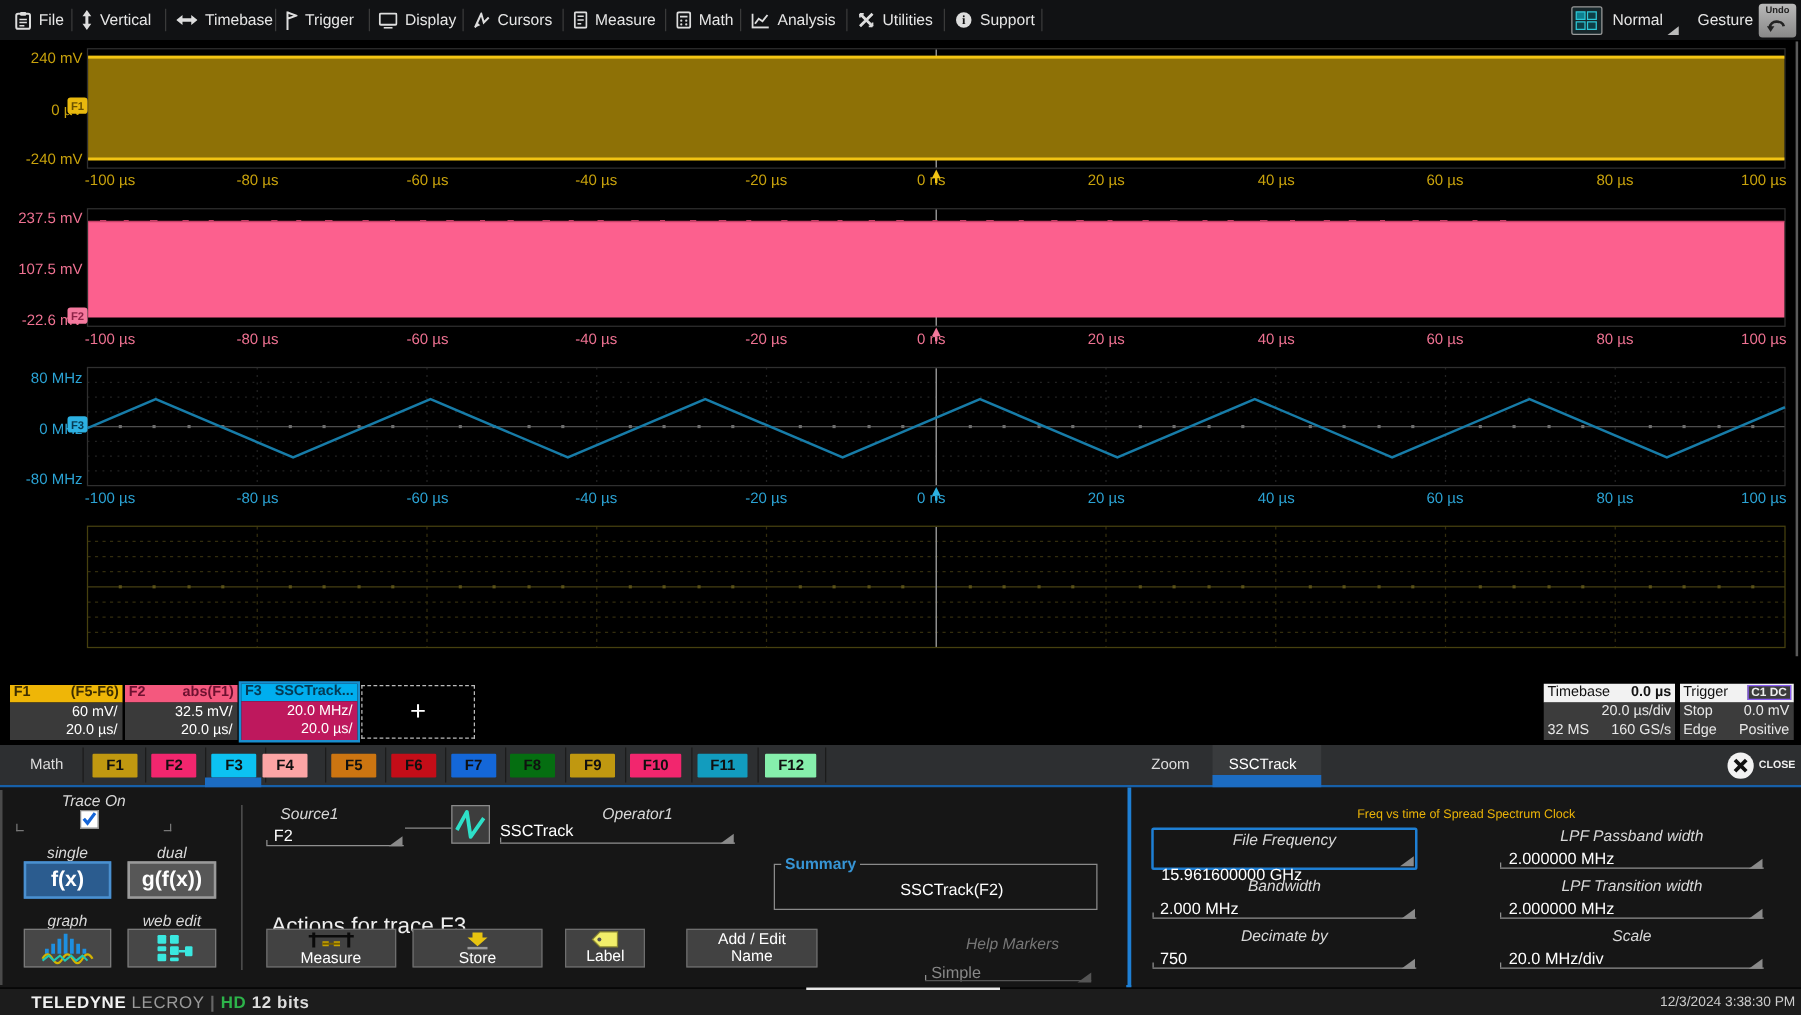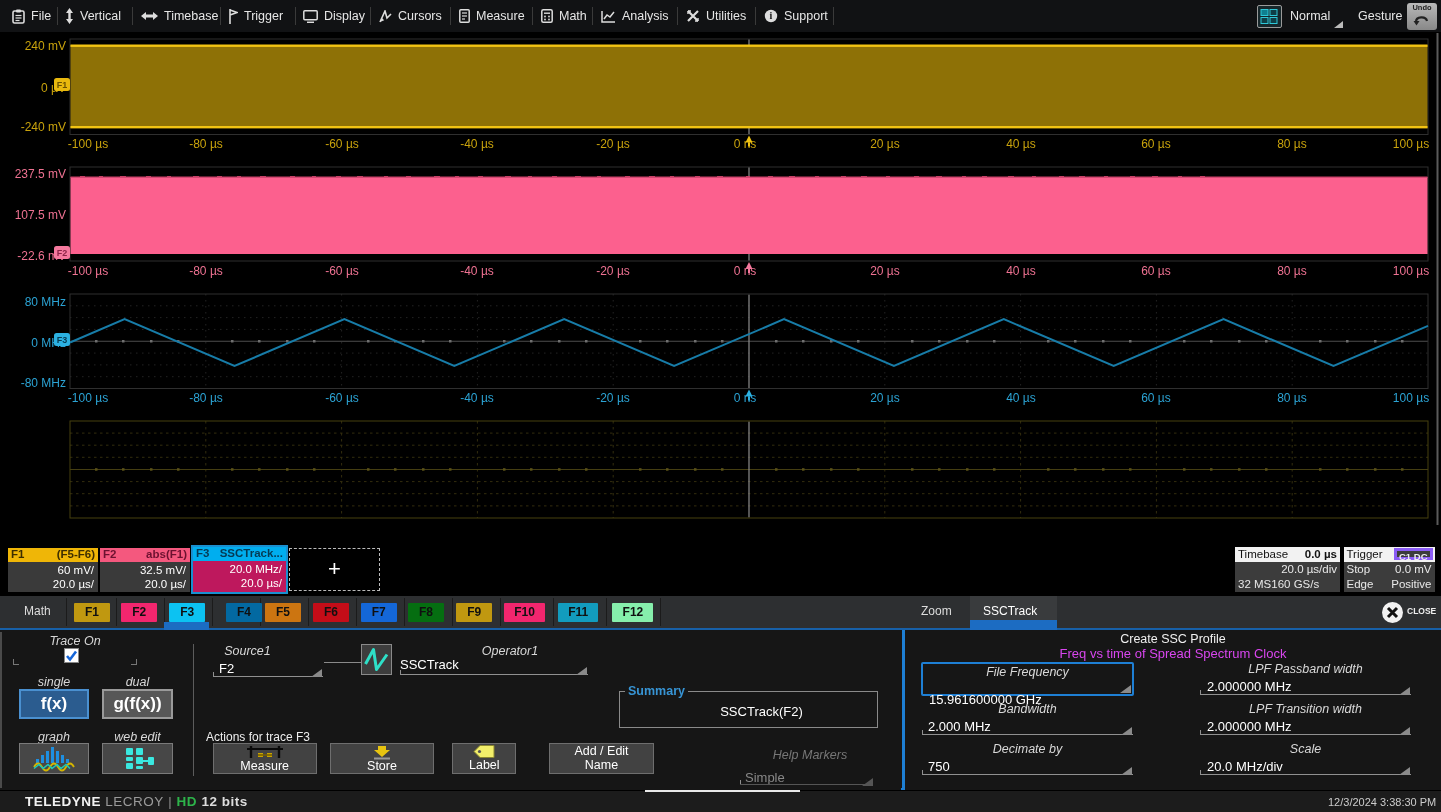--- a/index.html
+++ b/index.html
@@ -343,30 +343,30 @@
 </div>
 <div class="abs" style="left:289px;top:548px;width:91px;height:43px;border:1.5px dashed #bbb;color:#fff;font-size:22px;text-align:center;line-height:40px">+</div>
 
 <div class="abs" style="left:1235px;top:546.5px;width:105px;height:45.5px;font-size:11.5px">
   <div style="height:15px;background:#f2f2f2;color:#111;display:flex;justify-content:space-between;padding:0 3px;line-height:15px">
       <span>Timebase</span>
       <b>0.0 µs</b>
     </div>
   <div style="height:30.5px;background:#3c3c3c;color:#e8e8e8;padding:0 3px;line-height:15px">
     <div style="text-align:right">20.0 µs/div</div>
-    <div style="display:flex;">
+    <div style="display:flex;justify-content:space-between">
         <span>32 MS</span>
         <span>160 GS/s</span>
       </div>
   </div>
 </div>
 <div class="abs" style="left:1343.5px;top:546.5px;width:91px;height:45.5px;font-size:11.5px">
   <div style="height:15px;background:#f2f2f2;color:#111;display:flex;justify-content:space-between;padding:0 2px 0 3px;line-height:15px">
       <span>Trigger</span>
-      <span style="background:#3c3c3c;color:#eee;font-size:9.5px;font-weight:bold;padding:0 2px;margin:1.5px 0;border:3px solid #8b5cf6;line-height:11px">C1 DC</span>
+      <span style="background:#3c3c3c;color:#eee;font-size:9.5px;font-weight:bold;padding:0 2px;margin:1.5px 0;border:1px solid #8b5cf6;line-height:11px">C1 DC</span>
     </div>
   <div style="height:30.5px;background:#3c3c3c;color:#e8e8e8;padding:0 3px;line-height:15px">
     <div style="display:flex;justify-content:space-between">
         <span>Stop</span>
         <span>0.0 mV</span>
       </div>
     <div style="display:flex;justify-content:space-between">
         <span>Edge</span>
         <span>Positive</span>
       </div>
@@ -384,21 +384,21 @@
   <div class="abs" style="left:356px;top:2px;width:1px;height:28px;background:#1b1b1b"></div>
   <div class="abs" style="left:404px;top:2px;width:1px;height:28px;background:#1b1b1b"></div>
   <div class="abs" style="left:452px;top:2px;width:1px;height:28px;background:#1b1b1b"></div>
   <div class="abs" style="left:500px;top:2px;width:1px;height:28px;background:#1b1b1b"></div>
   <div class="abs" style="left:553px;top:2px;width:1px;height:28px;background:#1b1b1b"></div>
   <div class="abs" style="left:606px;top:2px;width:1px;height:28px;background:#1b1b1b"></div>
   <div class="abs" style="left:660px;top:2px;width:1px;height:28px;background:#1b1b1b"></div>
   <div class="fk" style="left:74px;background:#c09810">F1</div>
   <div class="fk" style="left:121.3px;background:#f2266e">F2</div>
   <div class="fk" style="left:169.2px;background:#0cc2f2">F3</div>
-  <div class="fk" style="left:226px;background:#0369a1">F4</div>
+  <div class="fk" style="left:210px;background:#fca5a5">F4</div>
   <div class="fk" style="left:265px;background:#cc7511">F5</div>
   <div class="fk" style="left:313px;background:#c40d18">F6</div>
   <div class="fk" style="left:360.8px;background:#1467d8">F7</div>
   <div class="fk" style="left:407.9px;background:#056e11">F8</div>
   <div class="fk" style="left:456.2px;background:#c09810">F9</div>
   <div class="fk" style="left:504.1px;width:41px;background:#f2266e">F10</div>
   <div class="fk" style="left:558.2px;width:40px;background:#129cbe">F11</div>
   <div class="fk" style="left:612.4px;width:41px;background:#86efac">F12</div>
   <div class="abs" style="left:164px;top:26px;width:45px;height:8px;background:#1c6cc2"></div>
   <div class="abs" style="left:921px;top:8px">Zoom</div>
@@ -473,21 +473,21 @@
   <div class="fieldval abs" style="left:400px;top:27px">SSCTrack</div>
   <div class="fieldlbl abs" style="left:455px;top:14px;width:110px">Operator1</div>
   <div class="ddl" style="left:400px;top:28px;width:188px;height:17px"></div>
   <div class="ddtri" style="left:576px;top:37px"></div>
 
   <div class="abs" style="left:619px;top:61px;width:259px;height:37px;border:1px solid #8a8a8a">
     <div class="abs" style="left:5px;top:-8px;background:#161616;padding:0 3px;color:#3794d4;font-weight:bold;font-size:12.5px">Summary</div>
     <div class="abs" style="left:12px;top:12px;width:259px;text-align:center;color:#fff;font-size:13px">SSCTrack(F2)</div>
   </div>
 
-  <div class="abs" style="left:206px;top:100px;color:#eee;font-size:12px">Actions for trace F3</div>
+  <div class="abs" style="left:217px;top:100px;color:#eee;font-size:18px">Actions for trace F3</div>
   <div class="btn" style="left:212.7px;top:113px;width:104px;height:31px">
     <svg width="40" height="16" viewBox="0 0 40 16">
         <path d="M6 2 L6 14 M34 2 L34 14" stroke="#0a0a0a" stroke-width="2.4"></path>
         <path d="M2 5 L38 5" stroke="#0a0a0a" stroke-width="2"></path>
         <rect x="13" y="9" width="5" height="4" fill="#c8a400"></rect>
         <rect x="22" y="9" width="5" height="4" fill="#c8a400"></rect>
         <path d="M13 11 L27 11" stroke="#786000" stroke-width="1.6"></path>
       </svg>
     <div style="margin-top:-4px">Measure</div>
   </div>
@@ -506,22 +506,21 @@
     <div style="margin-top:-4px">Label</div>
   </div>
   <div class="btn" style="left:549px;top:113px;width:105px;height:31px;line-height:14px;padding-top:0">Add / Edit<br>Name</div>
   <div class="abs" style="left:740px;top:118px;width:140px;color:#777;font-style:italic;font-size:12.5px;text-align:center">Help Markers</div>
   <div class="abs" style="left:745px;top:140px;color:#888;font-size:13px">Simple</div>
   <div class="ddl" style="left:740px;top:139px;width:133px;height:16px;border-color:#555"></div>
   <div class="ddtri" style="left:862px;top:148px;border-bottom-color:#555"></div>
 
   <div class="abs" style="left:902px;top:0;width:2.5px;height:160px;background:#1e7fd4"></div>
 
-  <div class="abs" style="left:905px;top:2px;width:536px;text-align:center;color:#f0f0f0;font-size:12.5px">Create SSC Profile</div>
-  <div class="abs" style="left:905px;top:16px;width:536px;text-align:center;color:#d946ef;font-size:13px">Freq vs time of Spread Spectrum Clock</div>
+  <div class="abs" style="left:905px;top:16px;width:536px;text-align:center;color:#eab308;font-size:10px">Freq vs time of Spread Spectrum Clock</div>
 
   <div class="abs" style="left:921px;top:32px;width:213px;height:34px;border:2px solid #1e7fd4;border-radius:2px">
     <div class="fieldlbl" style="width:209px;margin-top:1px">File Frequency</div>
     <div class="fieldval" style="margin-left:6px;margin-top:13px">15.961600000 GHz</div>
     <div class="ddtri" style="right:1px;bottom:1px"></div>
   </div>
   <div class="fieldlbl abs" style="left:922px;top:72px;width:211px">Bandwidth</div>
   <div class="fieldval abs" style="left:928px;top:89px">2.000 MHz</div>
   <div class="ddl" style="left:922px;top:88px;width:211px;height:17px"></div>
   <div class="ddtri" style="left:1121px;top:97px"></div>

